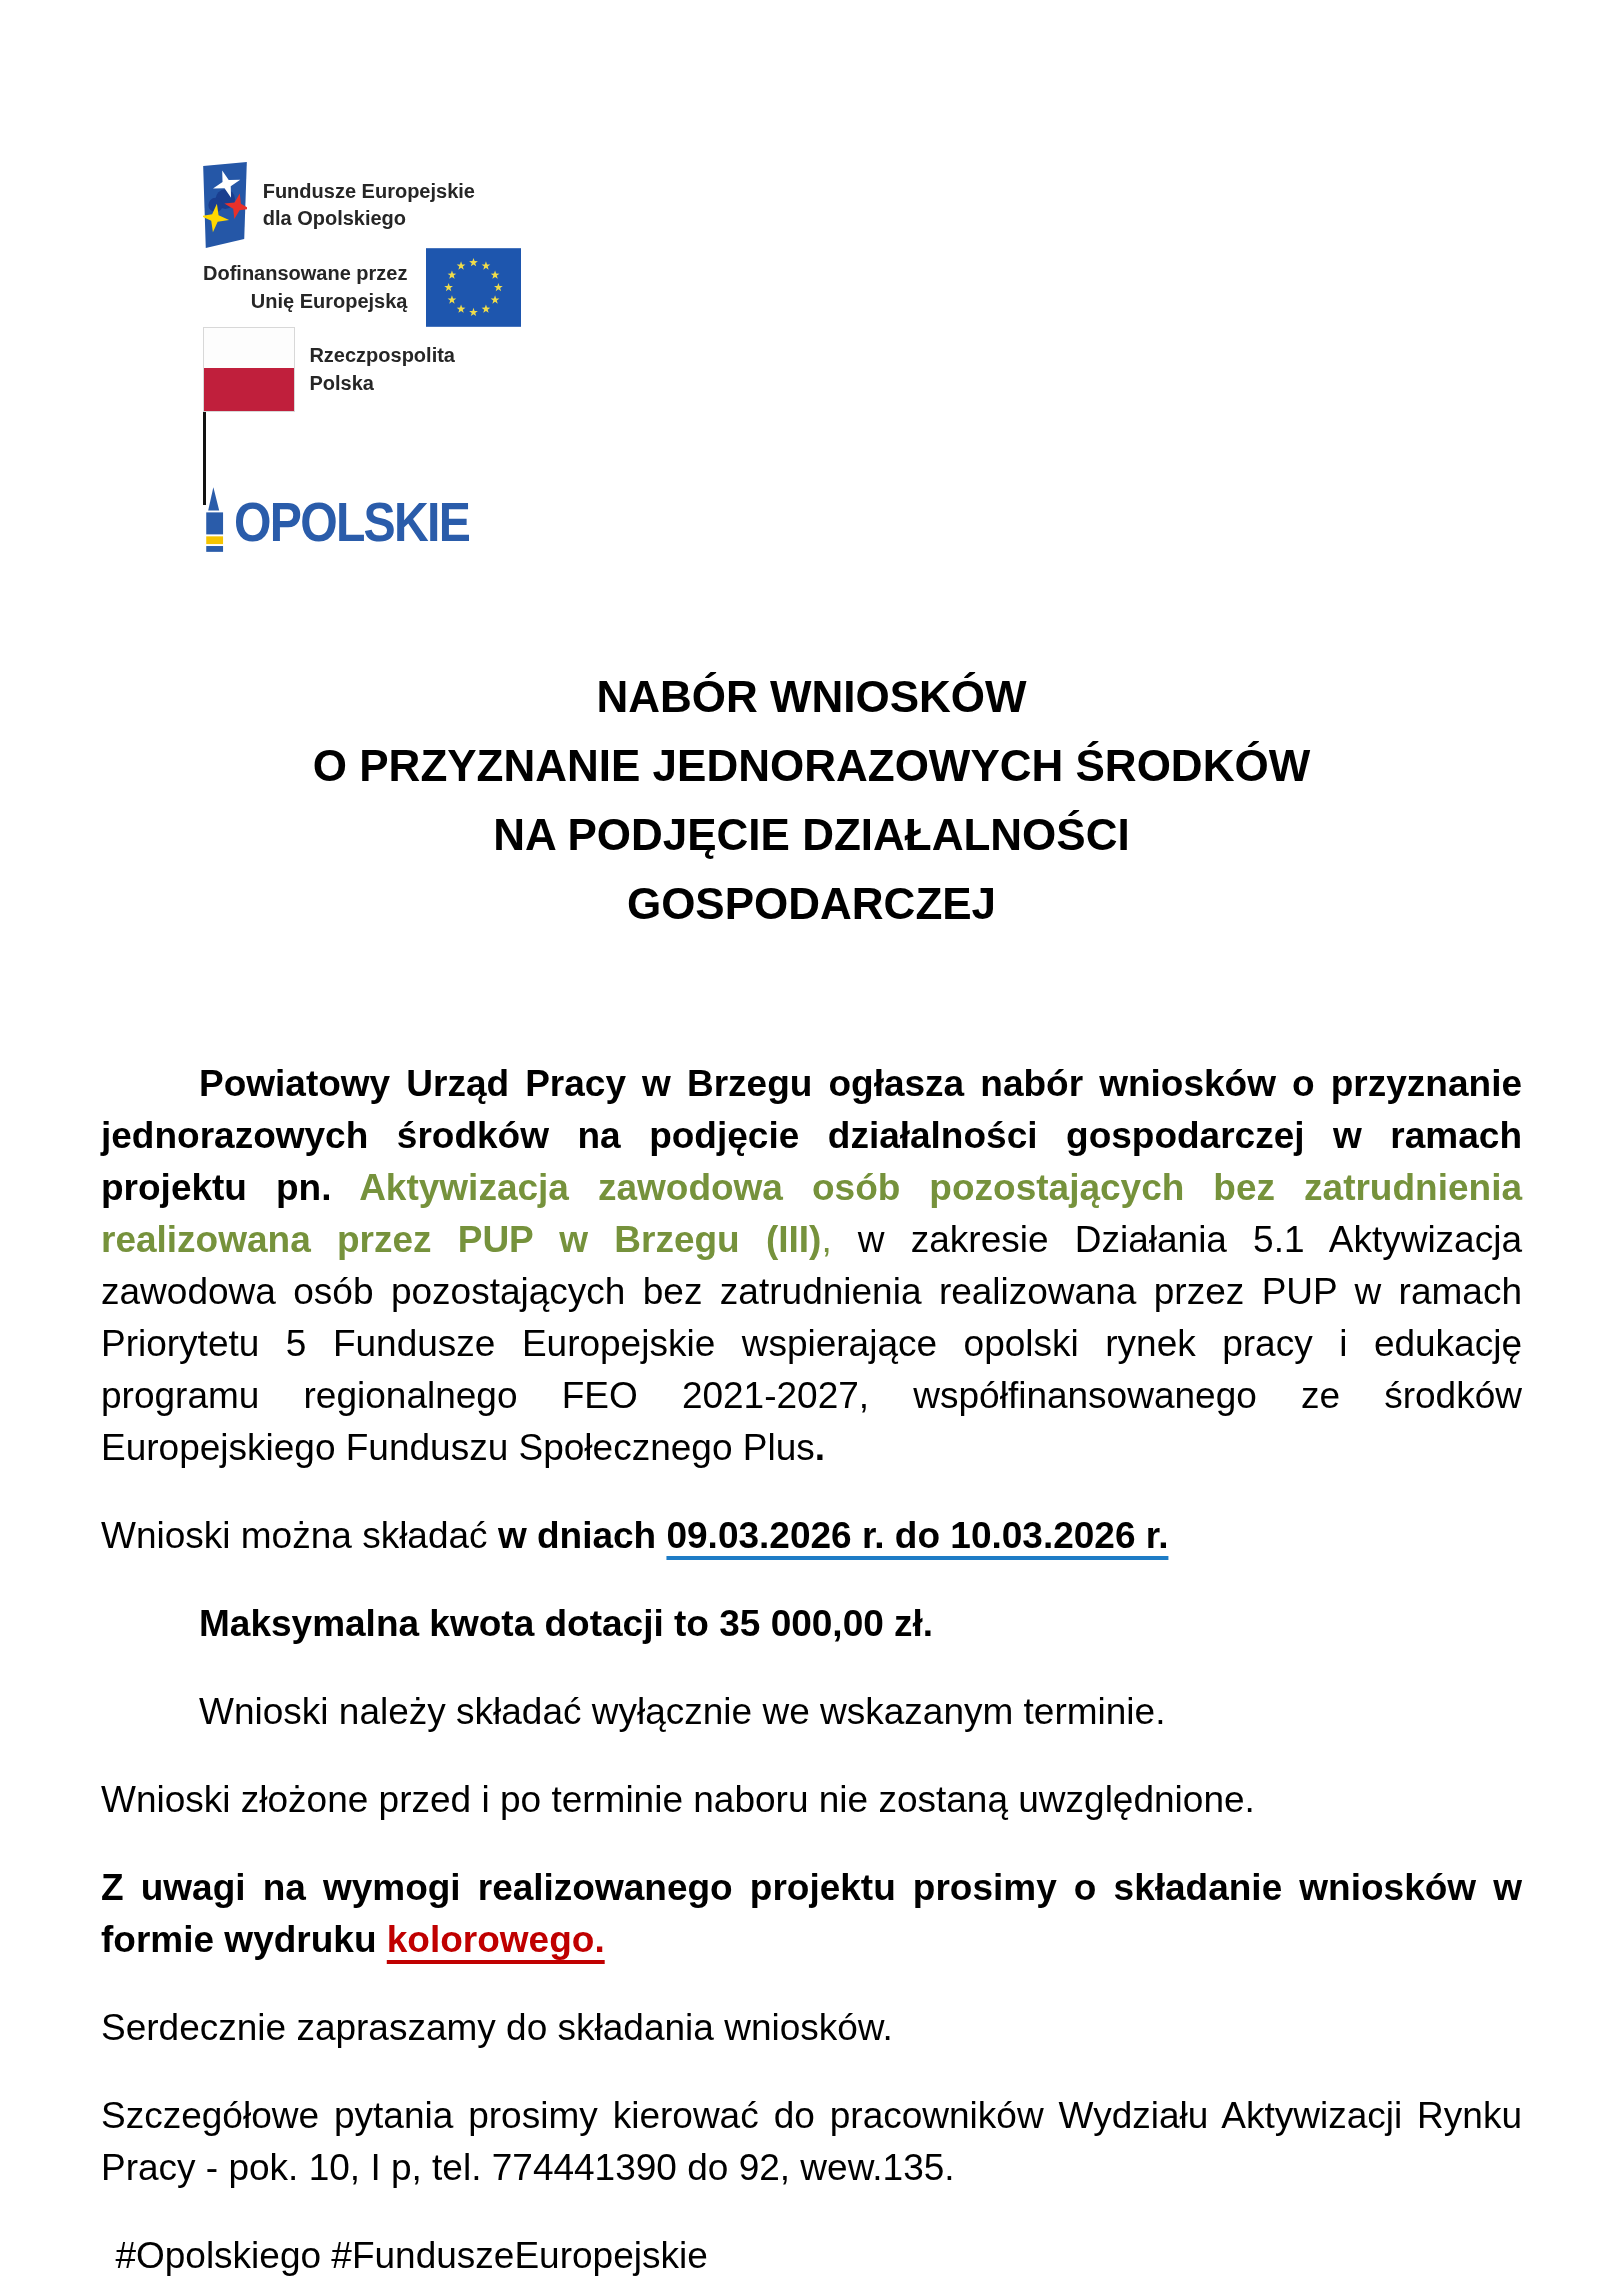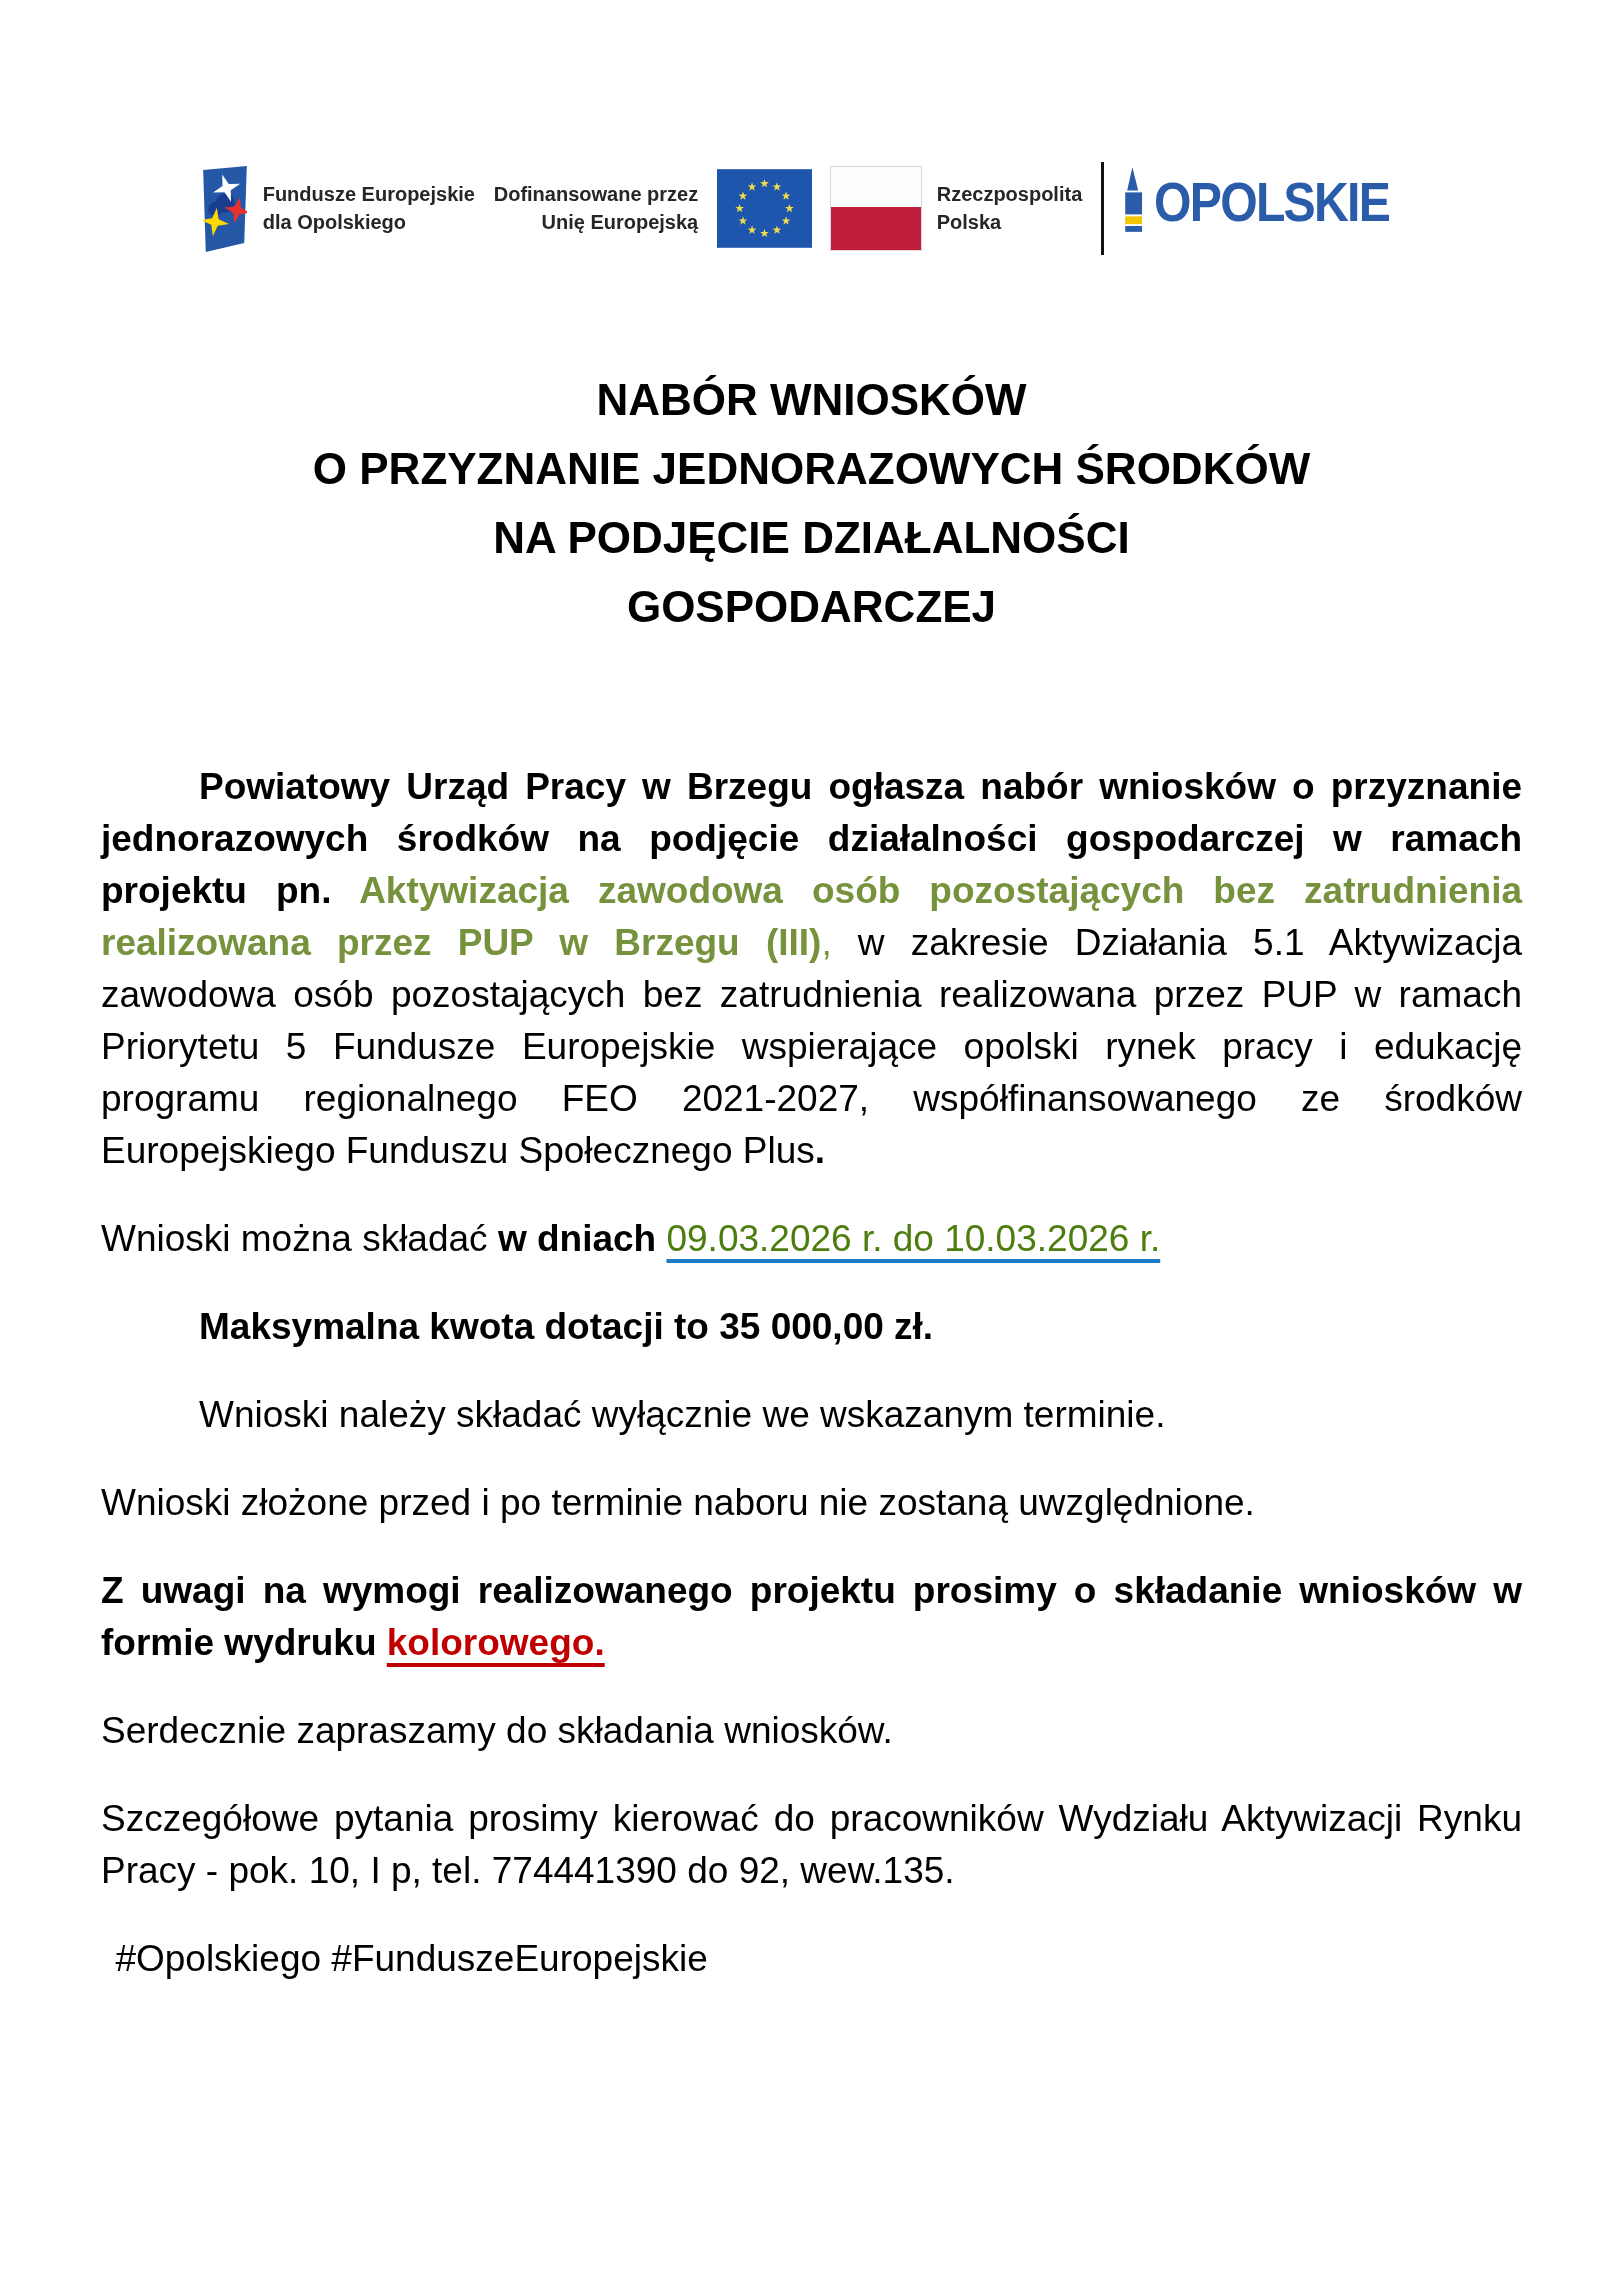--- a/index.html
+++ b/index.html
@@ -10,21 +10,21 @@
     font-family:"Liberation Sans", sans-serif;
     color:#000;
     overflow:hidden;
     margin:0 auto;
   }
   
   .logo-bar{
     padding:162px 196px 0 203px;
     display:flex;
     justify-content:space-between;
-    align-items:center;
+    flex-direction:column;
   }
   .logo-group{display:flex;align-items:center;}
   .logo-label{
     font-size:20px;line-height:27.5px;font-weight:700;color:#262626;
     letter-spacing:0;
   }
   .fe-group .logo-label{margin-left:15.7px;}
   .pl-group .logo-label{margin-left:14.4px;}
   .eu-group .logo-label{text-align:right;margin-right:18.3px;}
   .flag-pl{
@@ -58,21 +58,21 @@
   .content p{
     font-size:37px;line-height:52px;
     margin:36px 0 0 0;
   }
   p.intro{margin-top:120px;text-align:justify;text-indent:98px;}
   .b{font-weight:700;}
   .green{color:#76923c;}
   .indent{text-indent:98px;}
   .justify{text-align:justify;}
   .link-blue{
-    color:#4d7c0f;font-weight:400;
+    color:#000000;font-weight:700;
     text-decoration:underline;
     text-decoration-color:#1e7cc6;
     text-decoration-thickness:3.9px;
     text-underline-offset:7.9px;
   }
   .red-underline{
     color:#c00000;
     text-decoration:underline;
     text-decoration-color:#c00000;
     text-decoration-thickness:3.9px;

